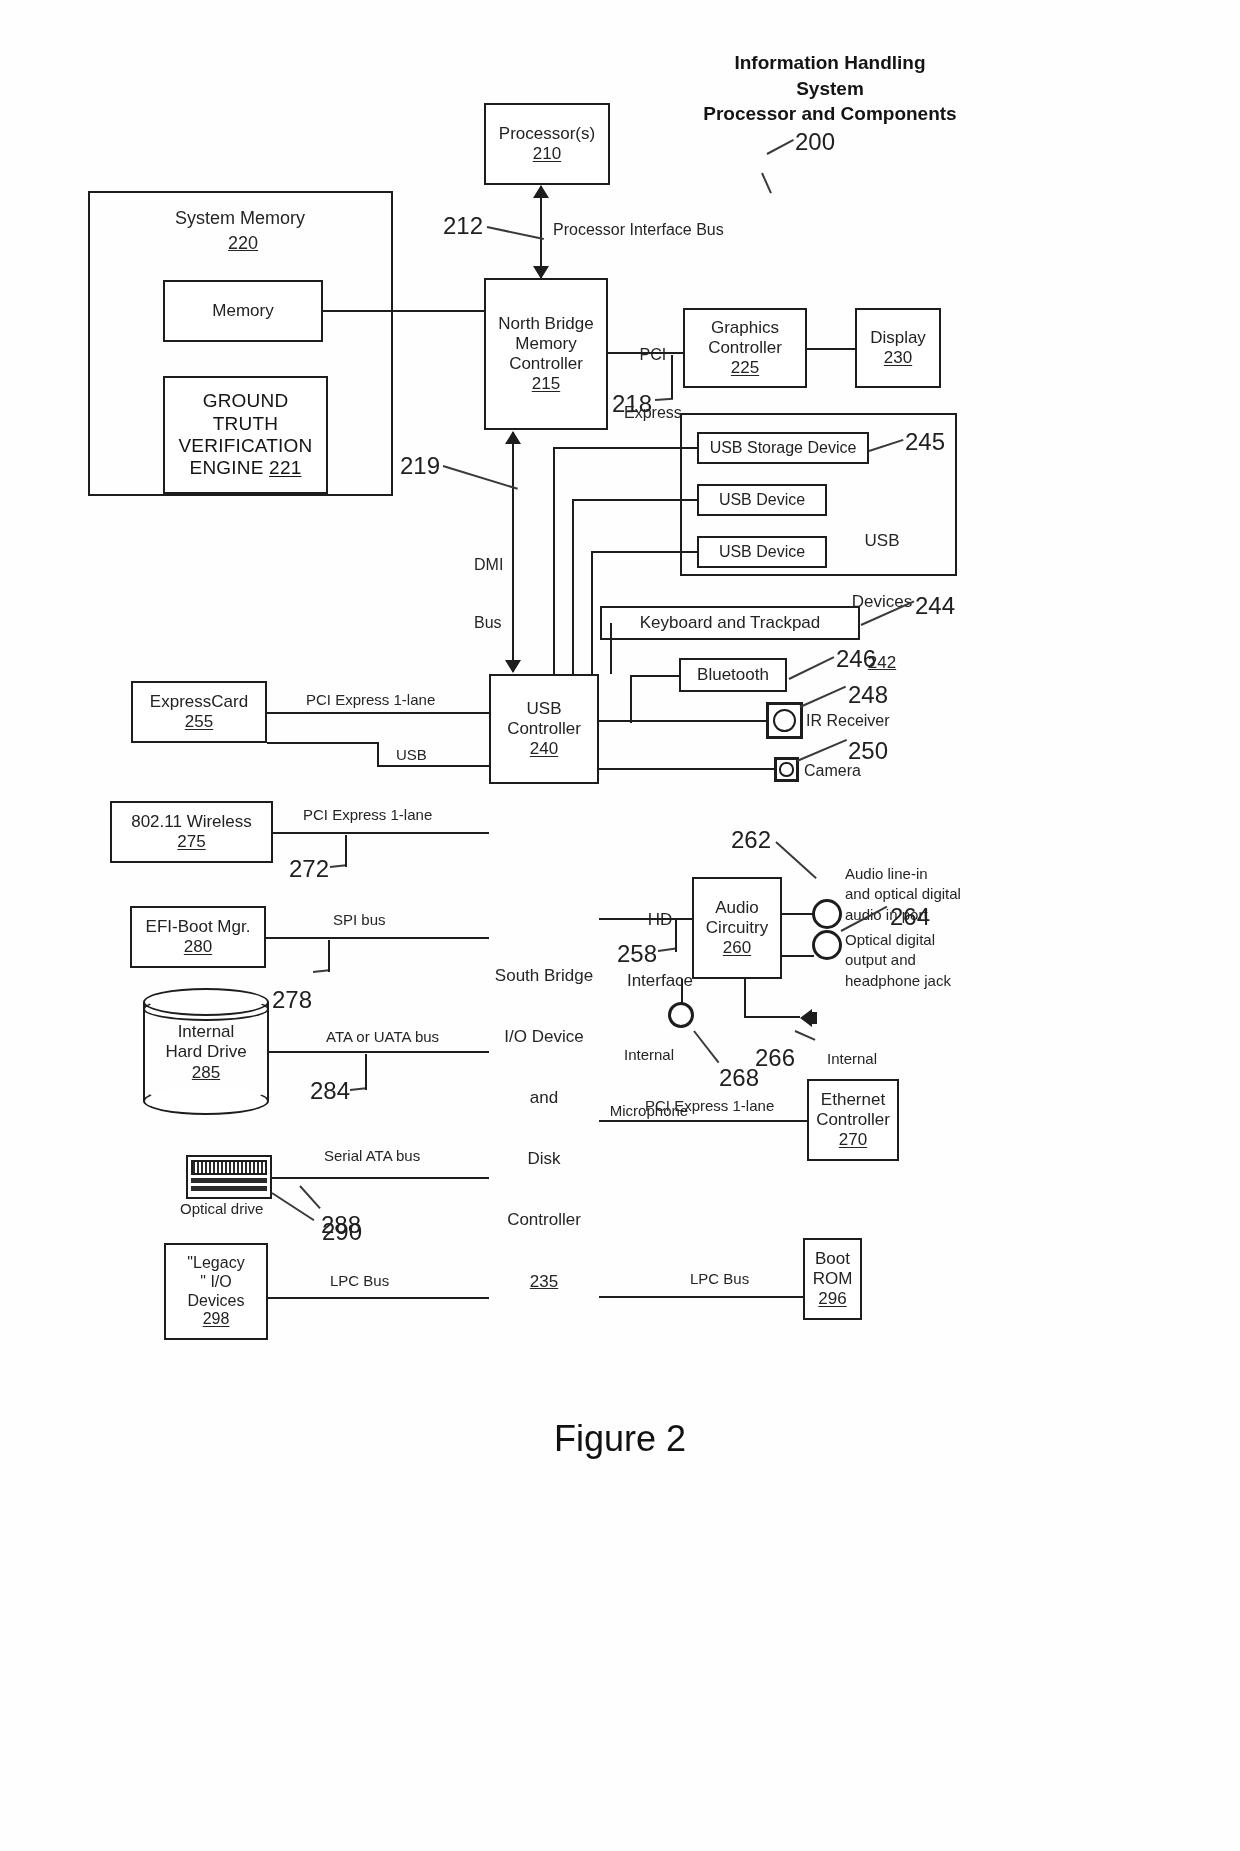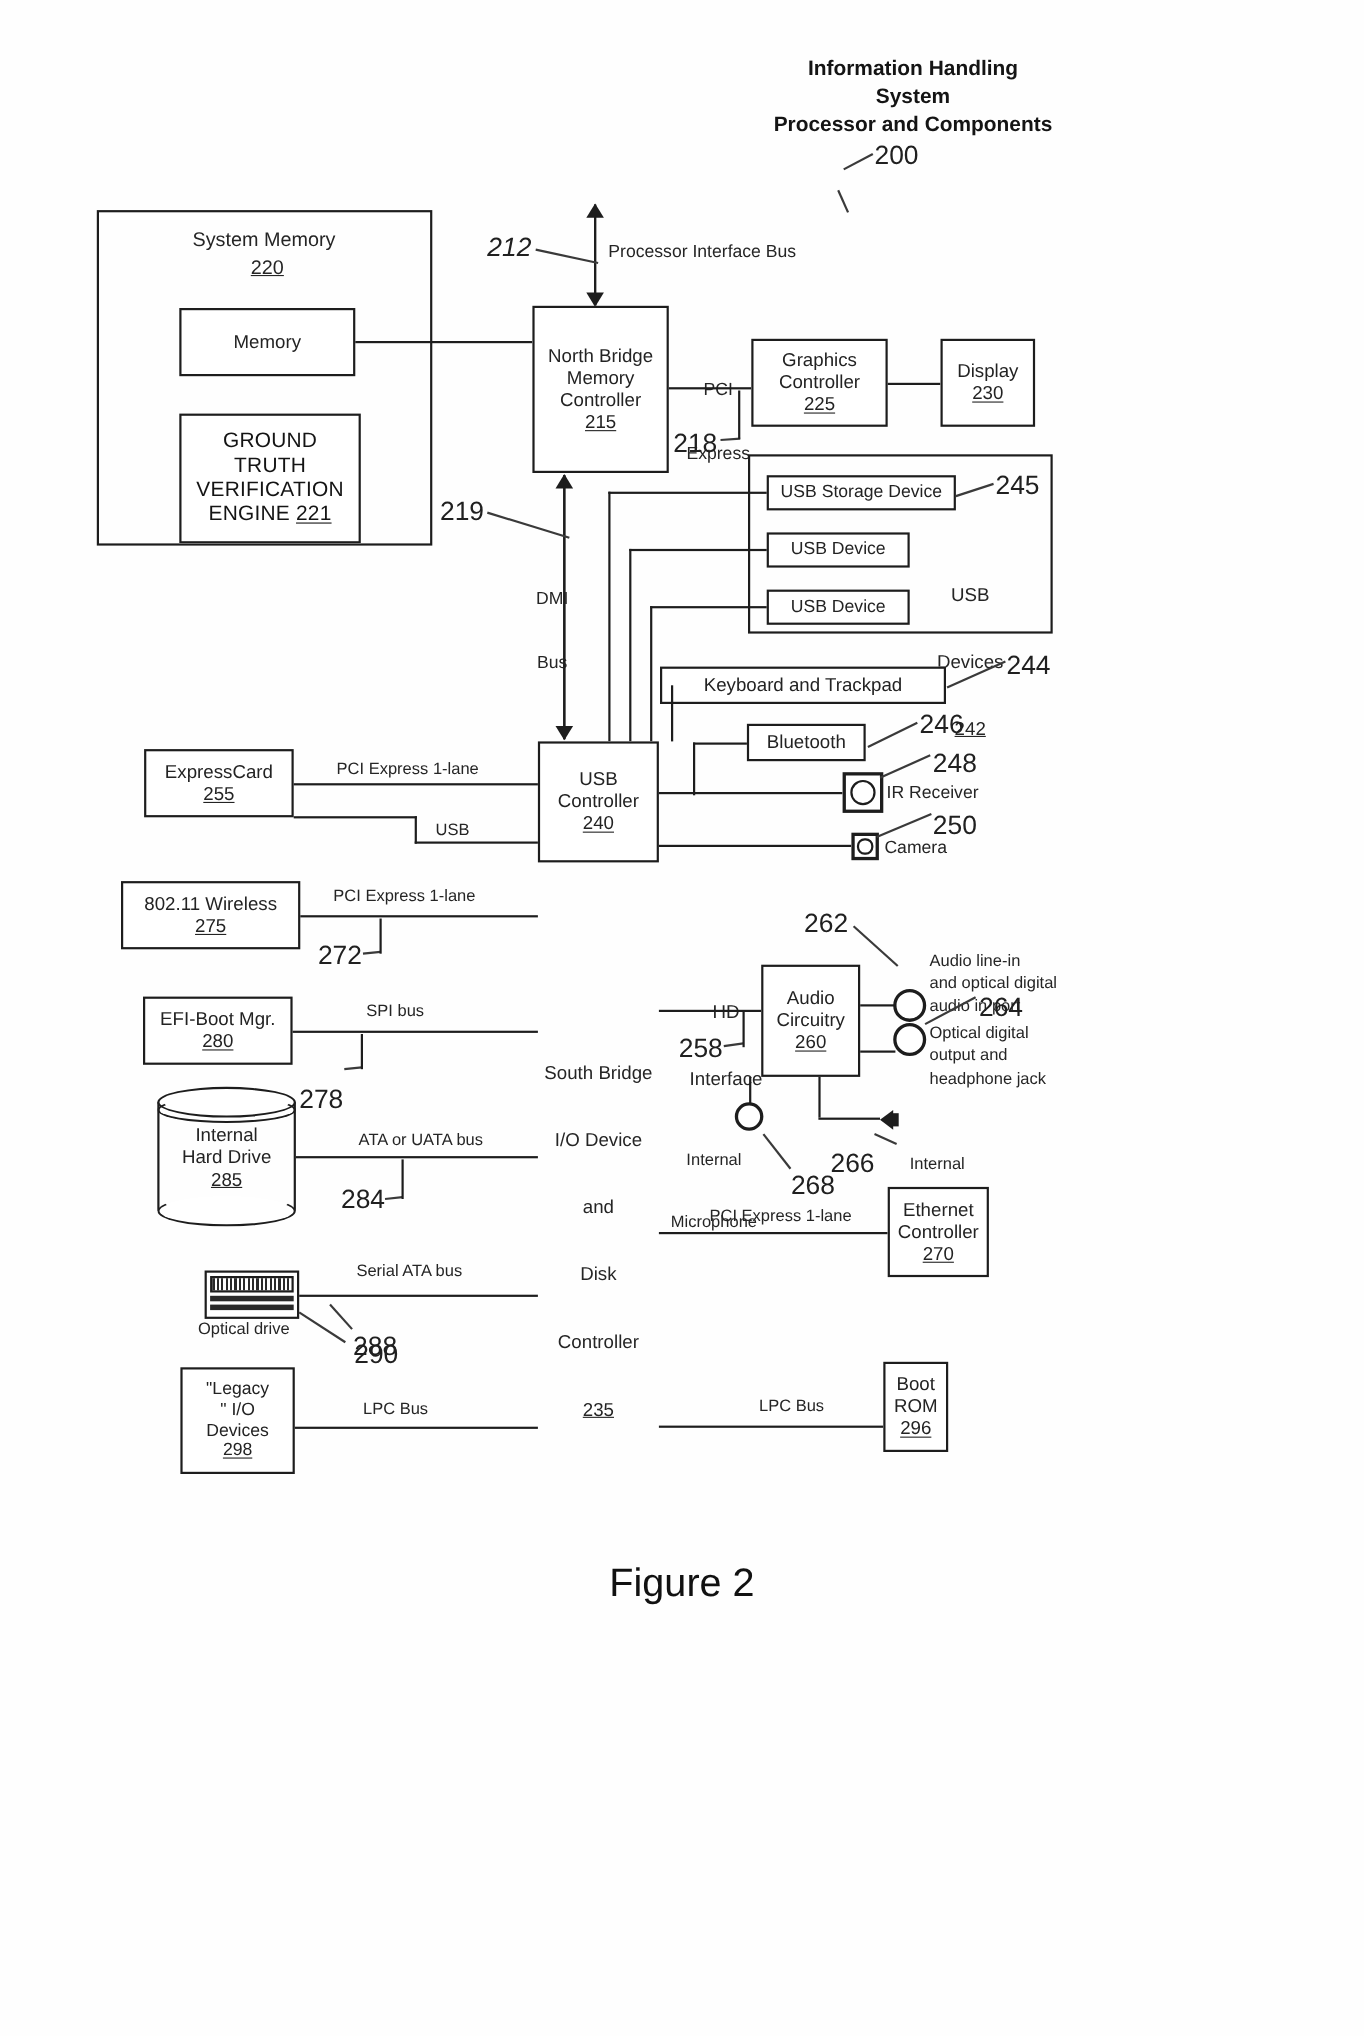--- a/index.html
+++ b/index.html
@@ -213,25 +213,29 @@
 
   <div class="title-block" style="left:690px; top:50px; width:280px;">
     <div>Information Handling</div>
     <div>System</div>
     <div>Processor and Components</div>
   </div>
   <div class="refnum" style="left:795px; top:128px;">200</div>
   <div class="leader" style="left:767px; top:153px; width:30px; transform:rotate(-28deg);"></div>
   <div class="leader" style="left:762px; top:172px; width:22px; transform:rotate(66deg);"></div>
 
+  <div class="box" style="left:484px; top:103px; width:126px; height:82px;">
+    <span>Processor(s)</span>
+    <span class="ref">210</span>
+  </div>
 
   <div class="vline arrow-down" style="left:540px; top:186px; height:92px;"></div>
   <div class="vline arrow-up" style="left:540px; top:186px; height:92px;"></div>
   <div class="label" style="left:553px; top:220px;">Processor Interface Bus</div>
-  <div class="refnum" style="left:443px; top:212px;font-style:italic;">212</div>
+  <div class="refnum" style="left:443px; top:212px;">212</div>
   <div class="leader" style="left:487px; top:226px; width:58px; transform:rotate(12deg);"></div>
 
   <div class="container-box" style="left:88px; top:191px; width:305px; height:305px;"></div>
   <div class="label" style="left:175px; top:208px; font-size:18px;">System Memory</div>
   <div class="label" style="left:228px; top:233px; font-size:18px; text-decoration:underline;">220</div>
 
   <div class="box" style="left:163px; top:280px; width:160px; height:62px;">
     <span>Memory</span>
   </div>
 
@@ -271,21 +275,21 @@
 
   <div class="hline" style="left:807px; top:348px; width:48px;"></div>
 
   <div class="box" style="left:855px; top:308px; width:86px; height:80px;">
     <span>Display</span>
     <span class="ref">230</span>
   </div>
 
   <div class="vline arrow-up" style="left:512px; top:432px; height:240px;"></div>
   <div class="vline arrow-down" style="left:512px; top:432px; height:240px;"></div>
-  <div class="label" style="left:474px; top:497px; text-align:center; width:56px;">
+  <div class="label" style="left:474px; top:517px; text-align:left; width:56px;">
     <div>DMI</div>
     <div>Bus</div>
   </div>
   <div class="refnum" style="left:400px; top:452px;">219</div>
   <div class="leader" style="left:443px; top:465px; width:78px; transform:rotate(17deg);"></div>
 
   <div class="container-box" style="left:680px; top:413px; width:277px; height:163px;"></div>
 
   <div class="box" style="left:697px; top:432px; width:172px; height:32px; font-size:16px;">
     <span>USB Storage Device</span>

